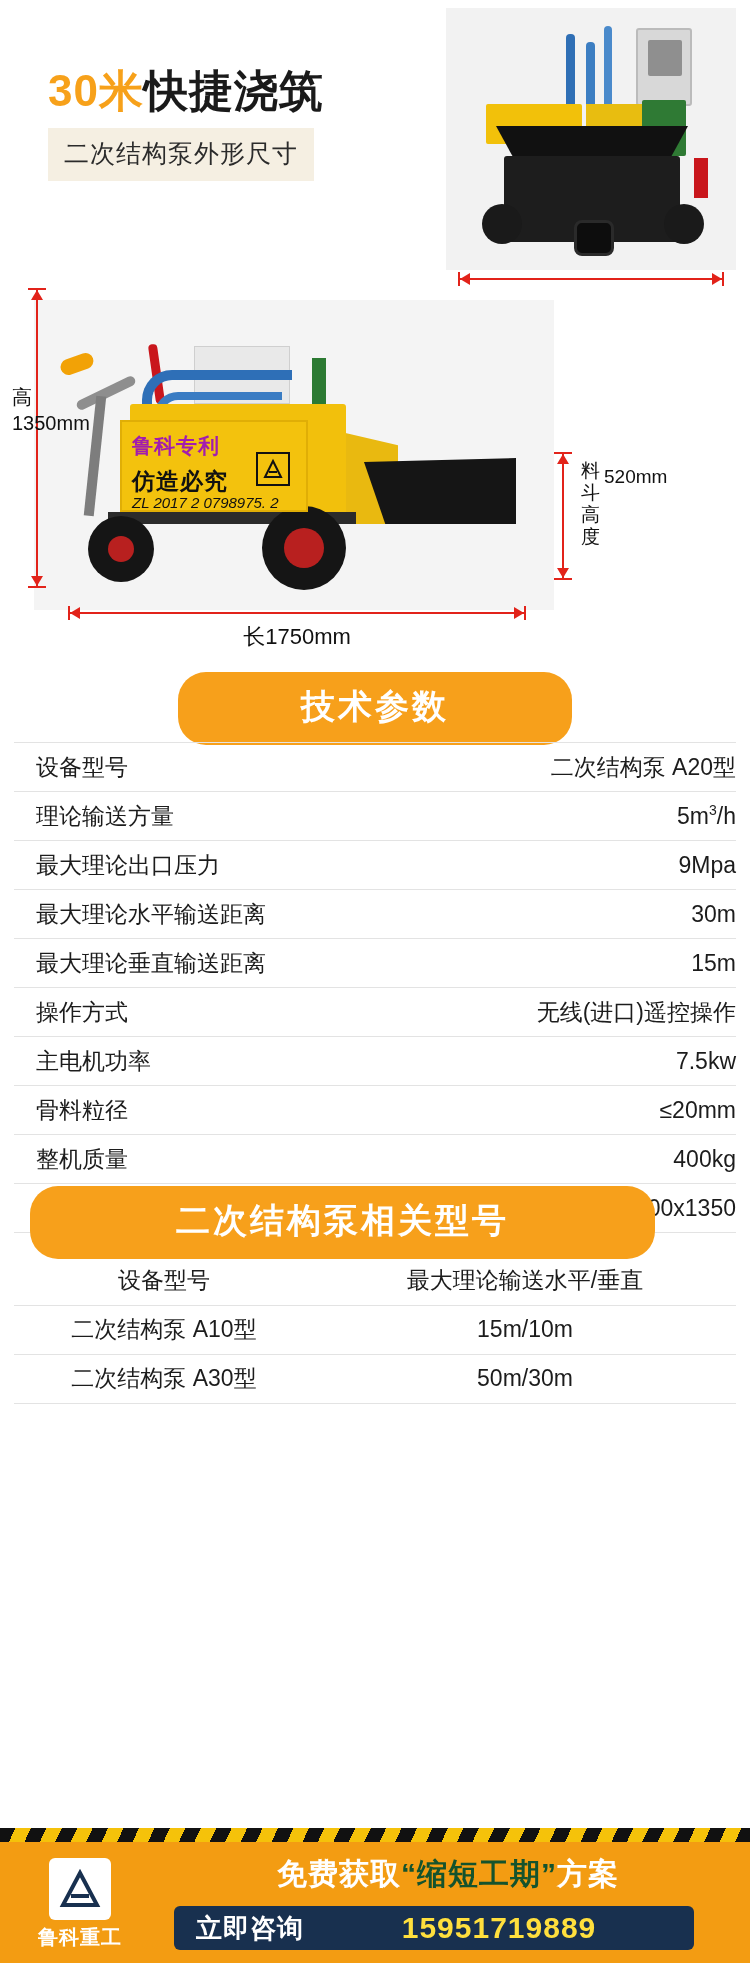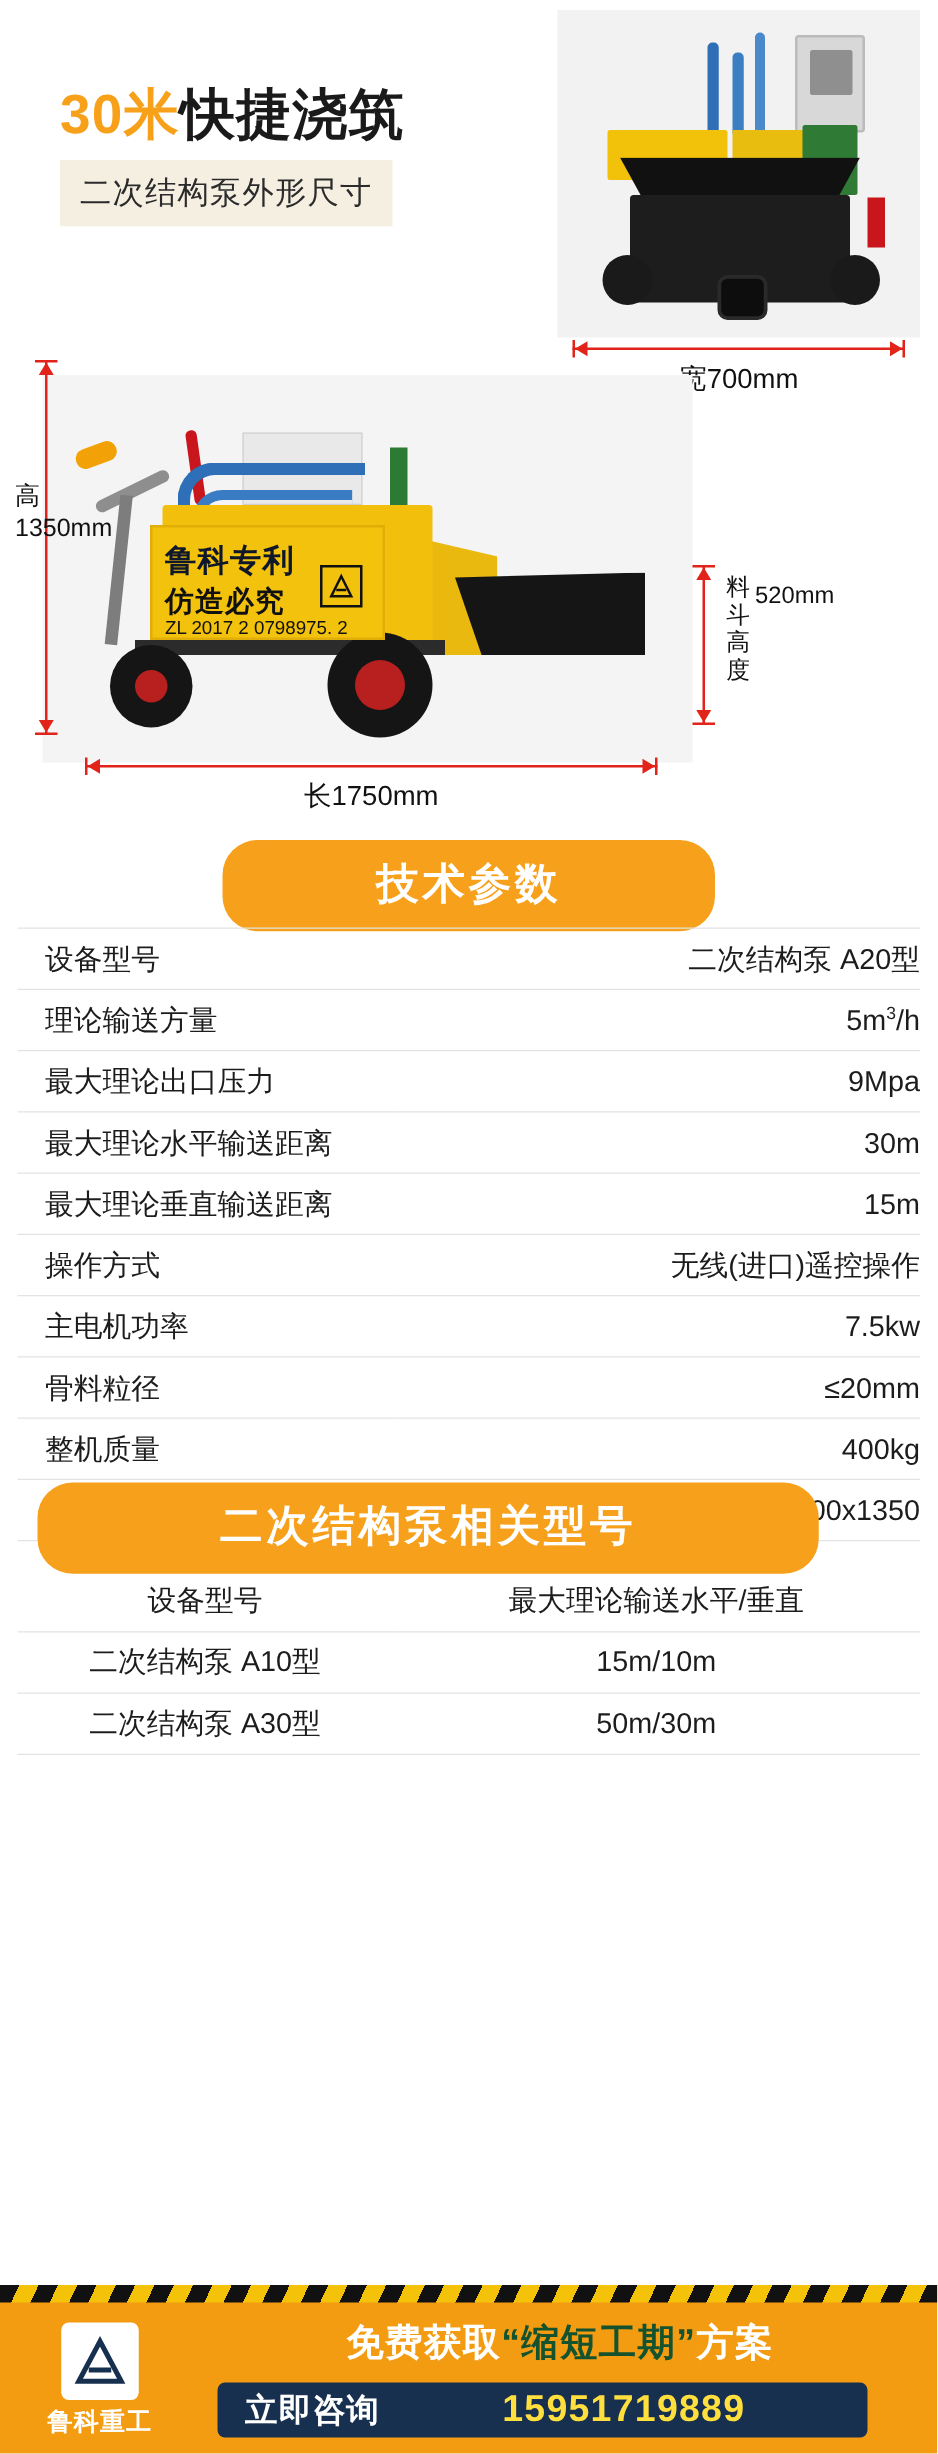--- a/index.html
+++ b/index.html
@@ -148,30 +148,30 @@
   .sp-bg { position:absolute; inset:0; background:#f4f4f4; }
   .sp-main-body {
     position:absolute; left:96px; top:104px; width:216px; height:118px;
     background:#f2c00c; border-radius:3px;
   }
   .sp-banner {
     position:absolute; left:86px; top:120px; width:188px; height:92px;
     background:#f3c20d; border:2px solid #e0ae06;
   }
   .sp-banner .l1 {
-    position:absolute; left:10px; top:10px; font-size:25px; font-weight:bold; color:#0f172a;
+    position:absolute; left:10px; top:10px; font-size:21px; font-weight:bold; color:#a21caf;
     letter-spacing:1px;
   }
   .sp-banner .l2 {
     position:absolute; left:10px; top:44px; font-size:23px; font-weight:bold; color:#111;
     letter-spacing:1px;
   }
   .sp-banner .l3 {
     position:absolute; left:10px; top:72px; font-size:15px; color:#111;
-    letter-spacing:0px; white-space:nowrap;
+    letter-spacing:0px; white-space:nowrap;font-style:italic;
   }
   .sp-banner .reg {
     position:absolute; right:16px; top:30px; width:34px; height:34px;
     border:2px solid #111; display:flex; align-items:center; justify-content:center;
     font-size:18px; font-weight:bold;
   }
   .sp-hopper {
     position:absolute; left:330px; top:158px; width:152px; height:66px;
     background:#151515;
     clip-path: polygon(0 6%, 100% 0, 100% 100%, 14% 100%);
@@ -394,21 +394,20 @@
       <div class="fp-outlet"></div>
     </div>
   </div>
 
   <div class="dim-width">
     <div class="dim-cap-l"></div>
     <div class="dim-cap-r"></div>
     <div class="dim-line-h"></div>
     <div class="dim-arrow-l"></div>
     <div class="dim-arrow-r"></div>
-    <div class="dim-label">宽700mm</div>
   </div>
 
   <div class="side-photo">
     <div class="sp-bg"></div>
     <div class="sp-cab-box"></div>
     <div class="sp-red-tube"></div>
     <div class="sp-hose"></div>
     <div class="sp-hose2"></div>
     <div class="sp-green-post"></div>
     <div class="sp-tail-yellow"></div>

